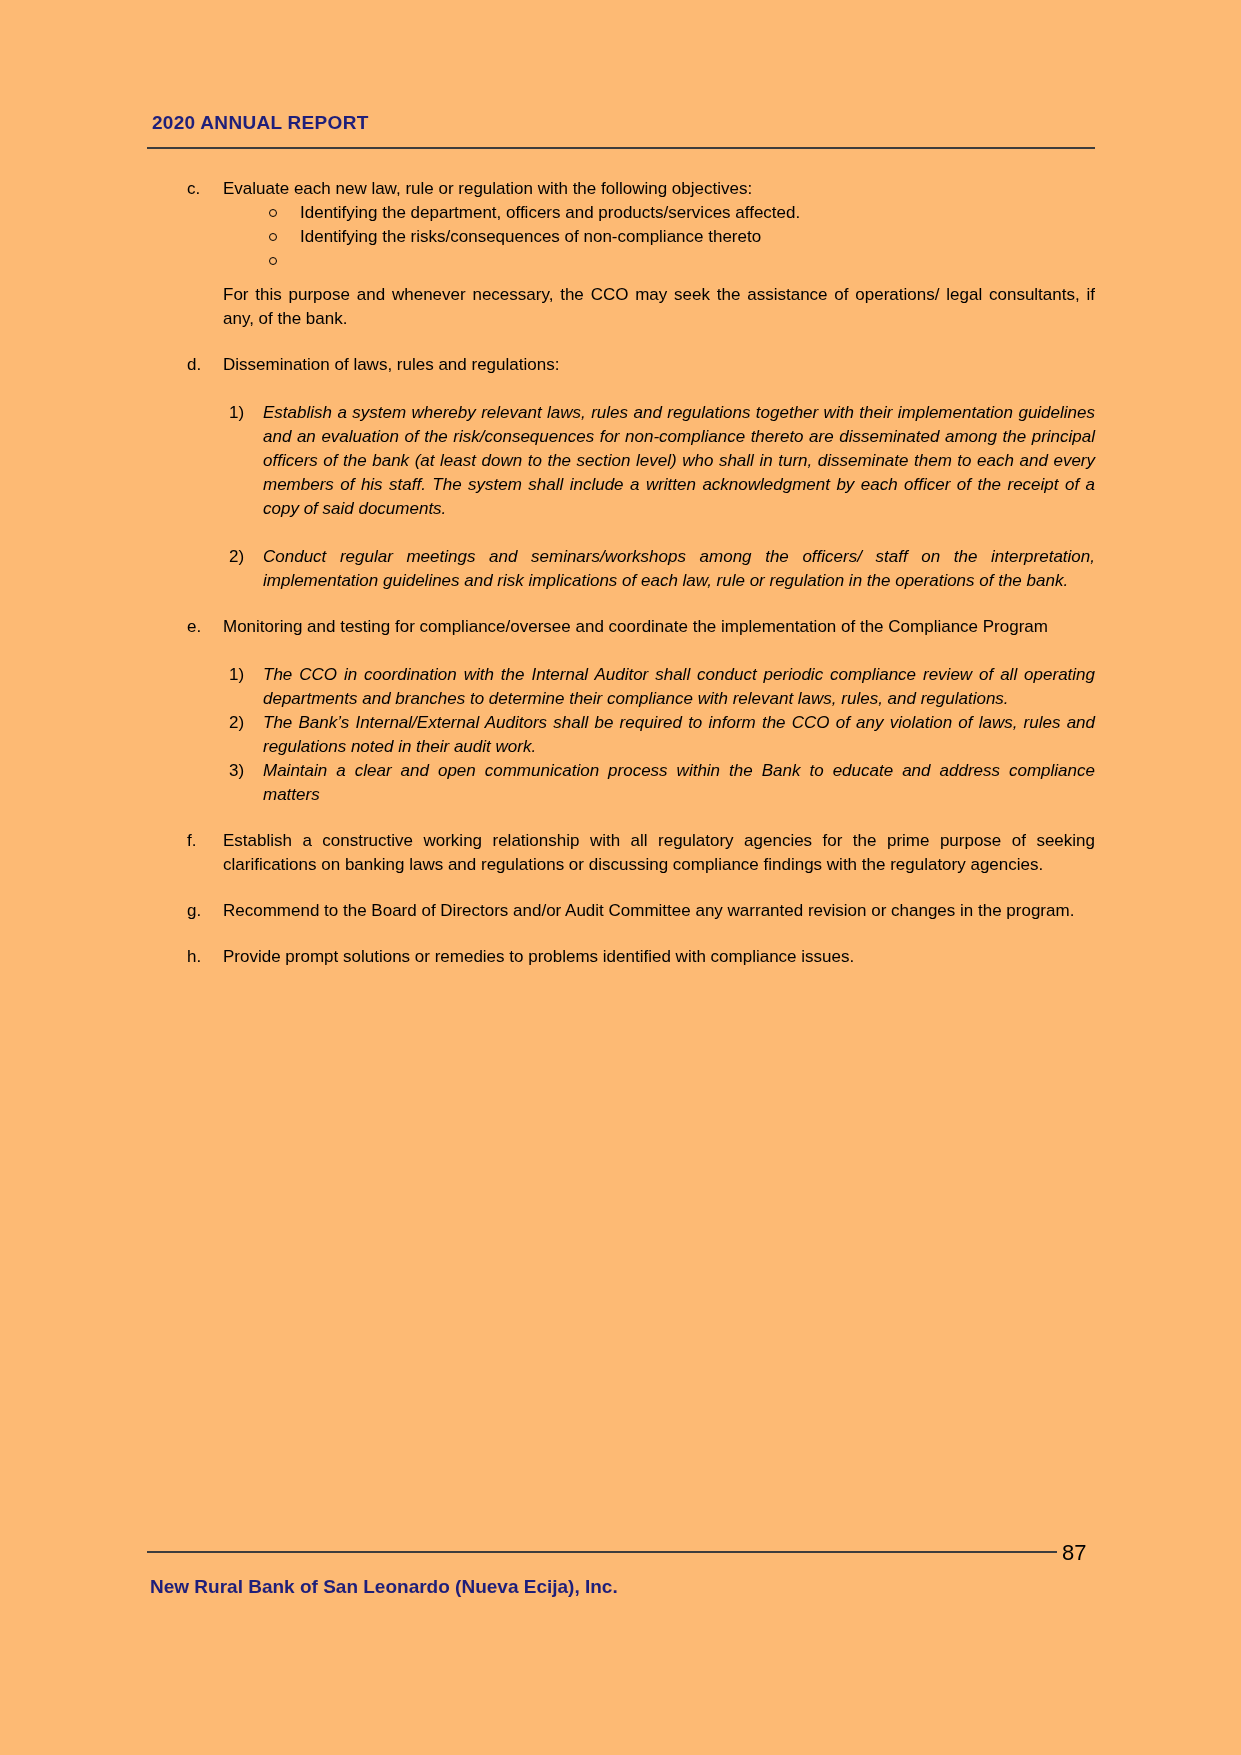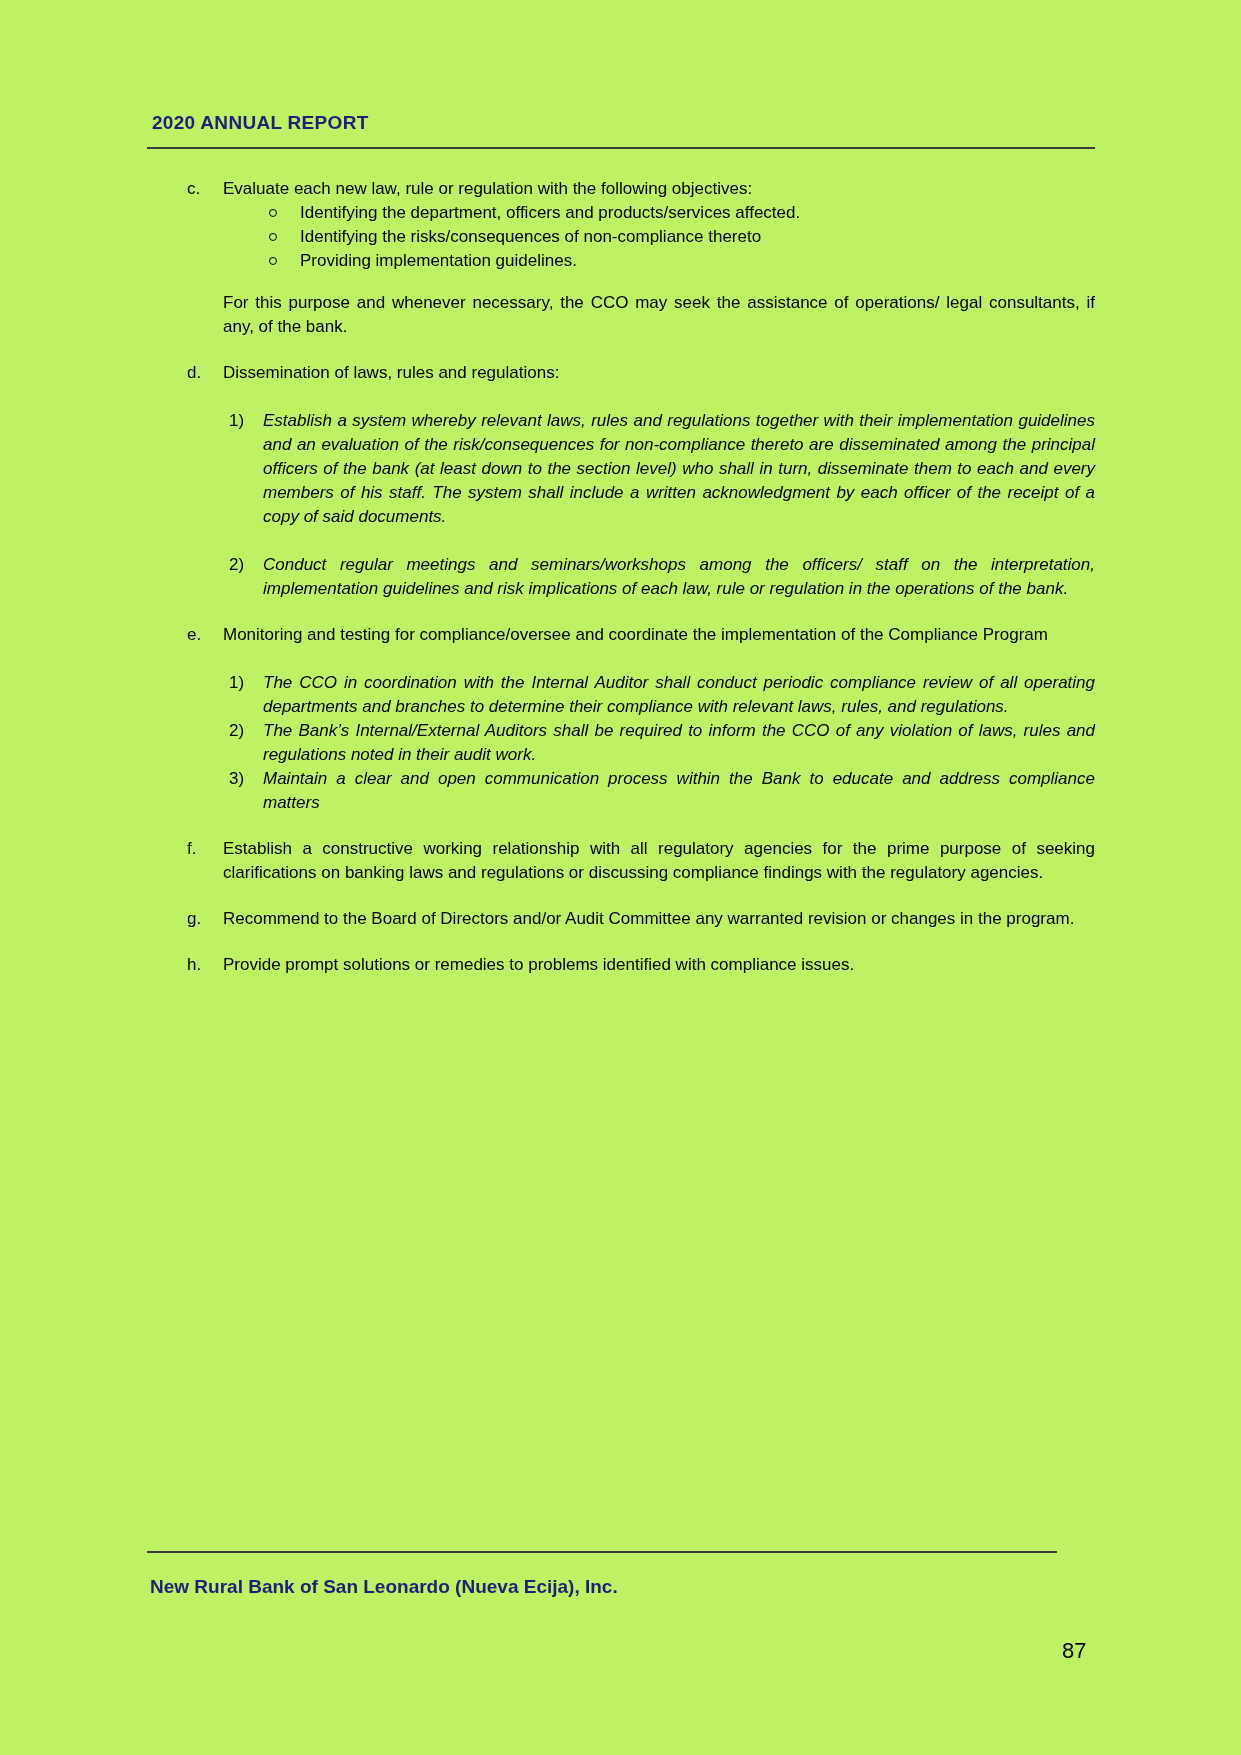--- a/index.html
+++ b/index.html
@@ -1,21 +1,21 @@
 <!DOCTYPE html>
 <html><head>
 <meta charset="utf-8">
 <style>
   * { margin: 0; padding: 0; box-sizing: border-box; }
   html, body { background: #ffffff; }
   .page {
     position: relative;
     width: 1241px;
     height: 1755px;
-    background: #bef264;
+    background: #fdba74;
     font-family: "Liberation Sans", sans-serif;
     color: #000000;
     overflow: hidden;
   }
   .header-title {
     position: absolute;
     left: 152px;
     top: 112px;
     font-size: 19px;
     font-weight: bold;
@@ -84,21 +84,21 @@
     position: absolute;
     left: 150px;
     top: 1576px;
     font-size: 19px;
     font-weight: bold;
     color: #1f1f7a;
   }
   .page-number {
     position: absolute;
     left: 1062px;
-    top: 1638px;
+    top: 1540px;
     font-size: 22px;
     color: #000000;
   }
 </style>
 </head>
 <body>
 
 <div class="page">
 
   <div class="header-title">2020 ANNUAL REPORT</div>
@@ -121,21 +121,20 @@
         <div class="bullet-row">
           <span class="bullet-marker-cell">
               <span class="circle"></span>
             </span>
           <div class="bullet-text">Identifying the risks/consequences of non-compliance thereto</div>
         </div>
         <div class="bullet-row">
           <span class="bullet-marker-cell">
               <span class="circle"></span>
             </span>
-          <div class="bullet-text">Providing implementation guidelines.</div>
         </div>
       </div>
       <p class="para">For this purpose and whenever necessary, the CCO may seek the assistance of operations/ legal consultants, if any, of the bank.</p>
     </section>
 
     <section class="item">
       <div class="li-row">
         <span class="li-label">d.</span>
         <div class="li-text">Dissemination of laws, rules and regulations:</div>
       </div>

